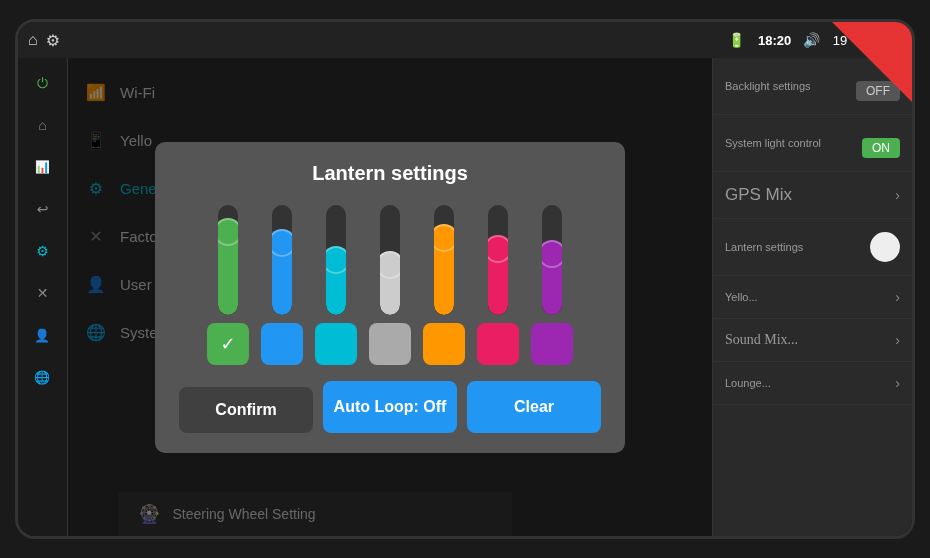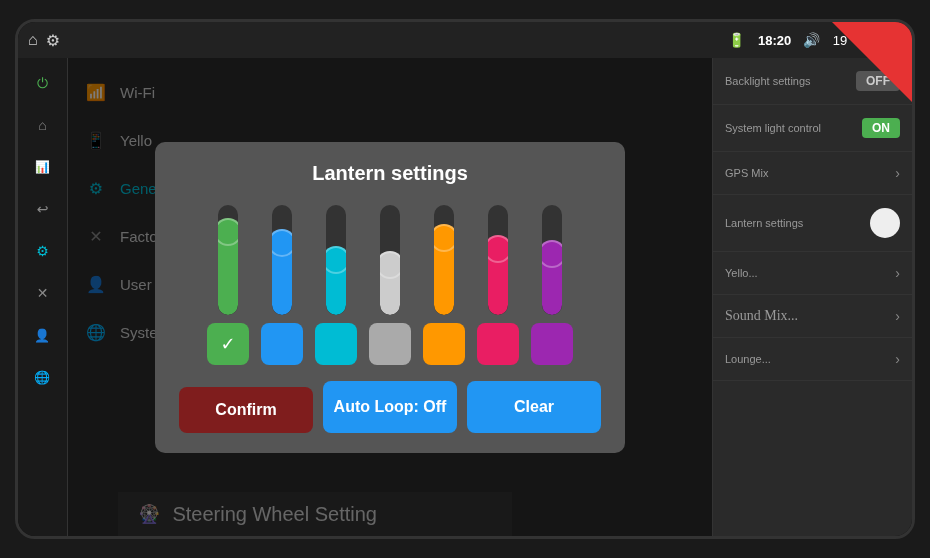--- a/index.html
+++ b/index.html
@@ -162,21 +162,22 @@
       justify-content: space-between;
       padding: 13px 12px;
       border-bottom: 1px solid #333;
       color: #ccc;
       font-size: 13px;
     }
     .toggle-btn {
       padding: 3px 10px;
       border-radius: 4px;
       font-size: 12px;
-      font-weight: bold;
+      font-weight: normal;
+      margin-top: 10px;
     }
     .toggle-off {
       background: #555;
       color: #ccc;
     }
     .toggle-on {
       background: #4caf50;
       color: white;
     }
     .chevron {
@@ -284,21 +285,21 @@
       flex: 1;
       padding: 14px 0;
       border: none;
       border-radius: 8px;
       font-size: 16px;
       font-weight: bold;
       cursor: pointer;
       color: white;
     }
     .btn-confirm {
-      background: #7f1d1d;
+      background: #404040;
       margin-top: 6px;
     }
     .btn-clear {
       background: #2196f3;
     }
     .btn-auto {
       background: #2196f3;
     }
 
     
@@ -312,21 +313,21 @@
       display: flex;
       align-items: center;
       padding: 0 20px;
       gap: 12px;
     }
     .steering-icon {
       font-size: 18px;
     }
     .bottom-text {
       color: #ccc;
-      font-size: 20px;
+      font-size: 14px;
     }
 
     
     .mic-rst {
       position: absolute;
       left: 0;
       top: 40px;
       display: flex;
       flex-direction: column;
       gap: 4px;
@@ -508,21 +509,21 @@
     <div class="right-panel">
       <div class="right-item">
         <span style="font-size:11px;color:#999;">Backlight settings</span>
         <span class="toggle-btn toggle-off">OFF</span>
       </div>
       <div class="right-item">
         <span style="font-size:11px;color:#999;">System light control</span>
         <span class="toggle-btn toggle-on">ON</span>
       </div>
       <div class="right-item">
-        <span style="font-size:11px;color:#999;">GPS Mix</span>
+        <span style="font-size:17px;color:#999;">GPS Mix</span>
         <span class="chevron">›</span>
       </div>
       <div class="right-item">
         <span style="font-size:11px;color:#999;">Lantern settings</span>
         <div class="round-knob"></div>
       </div>
       <div class="right-item">
         <span style="font-size:11px;color:#999;">Yello...</span>
         <span class="chevron">›</span>
       </div>

